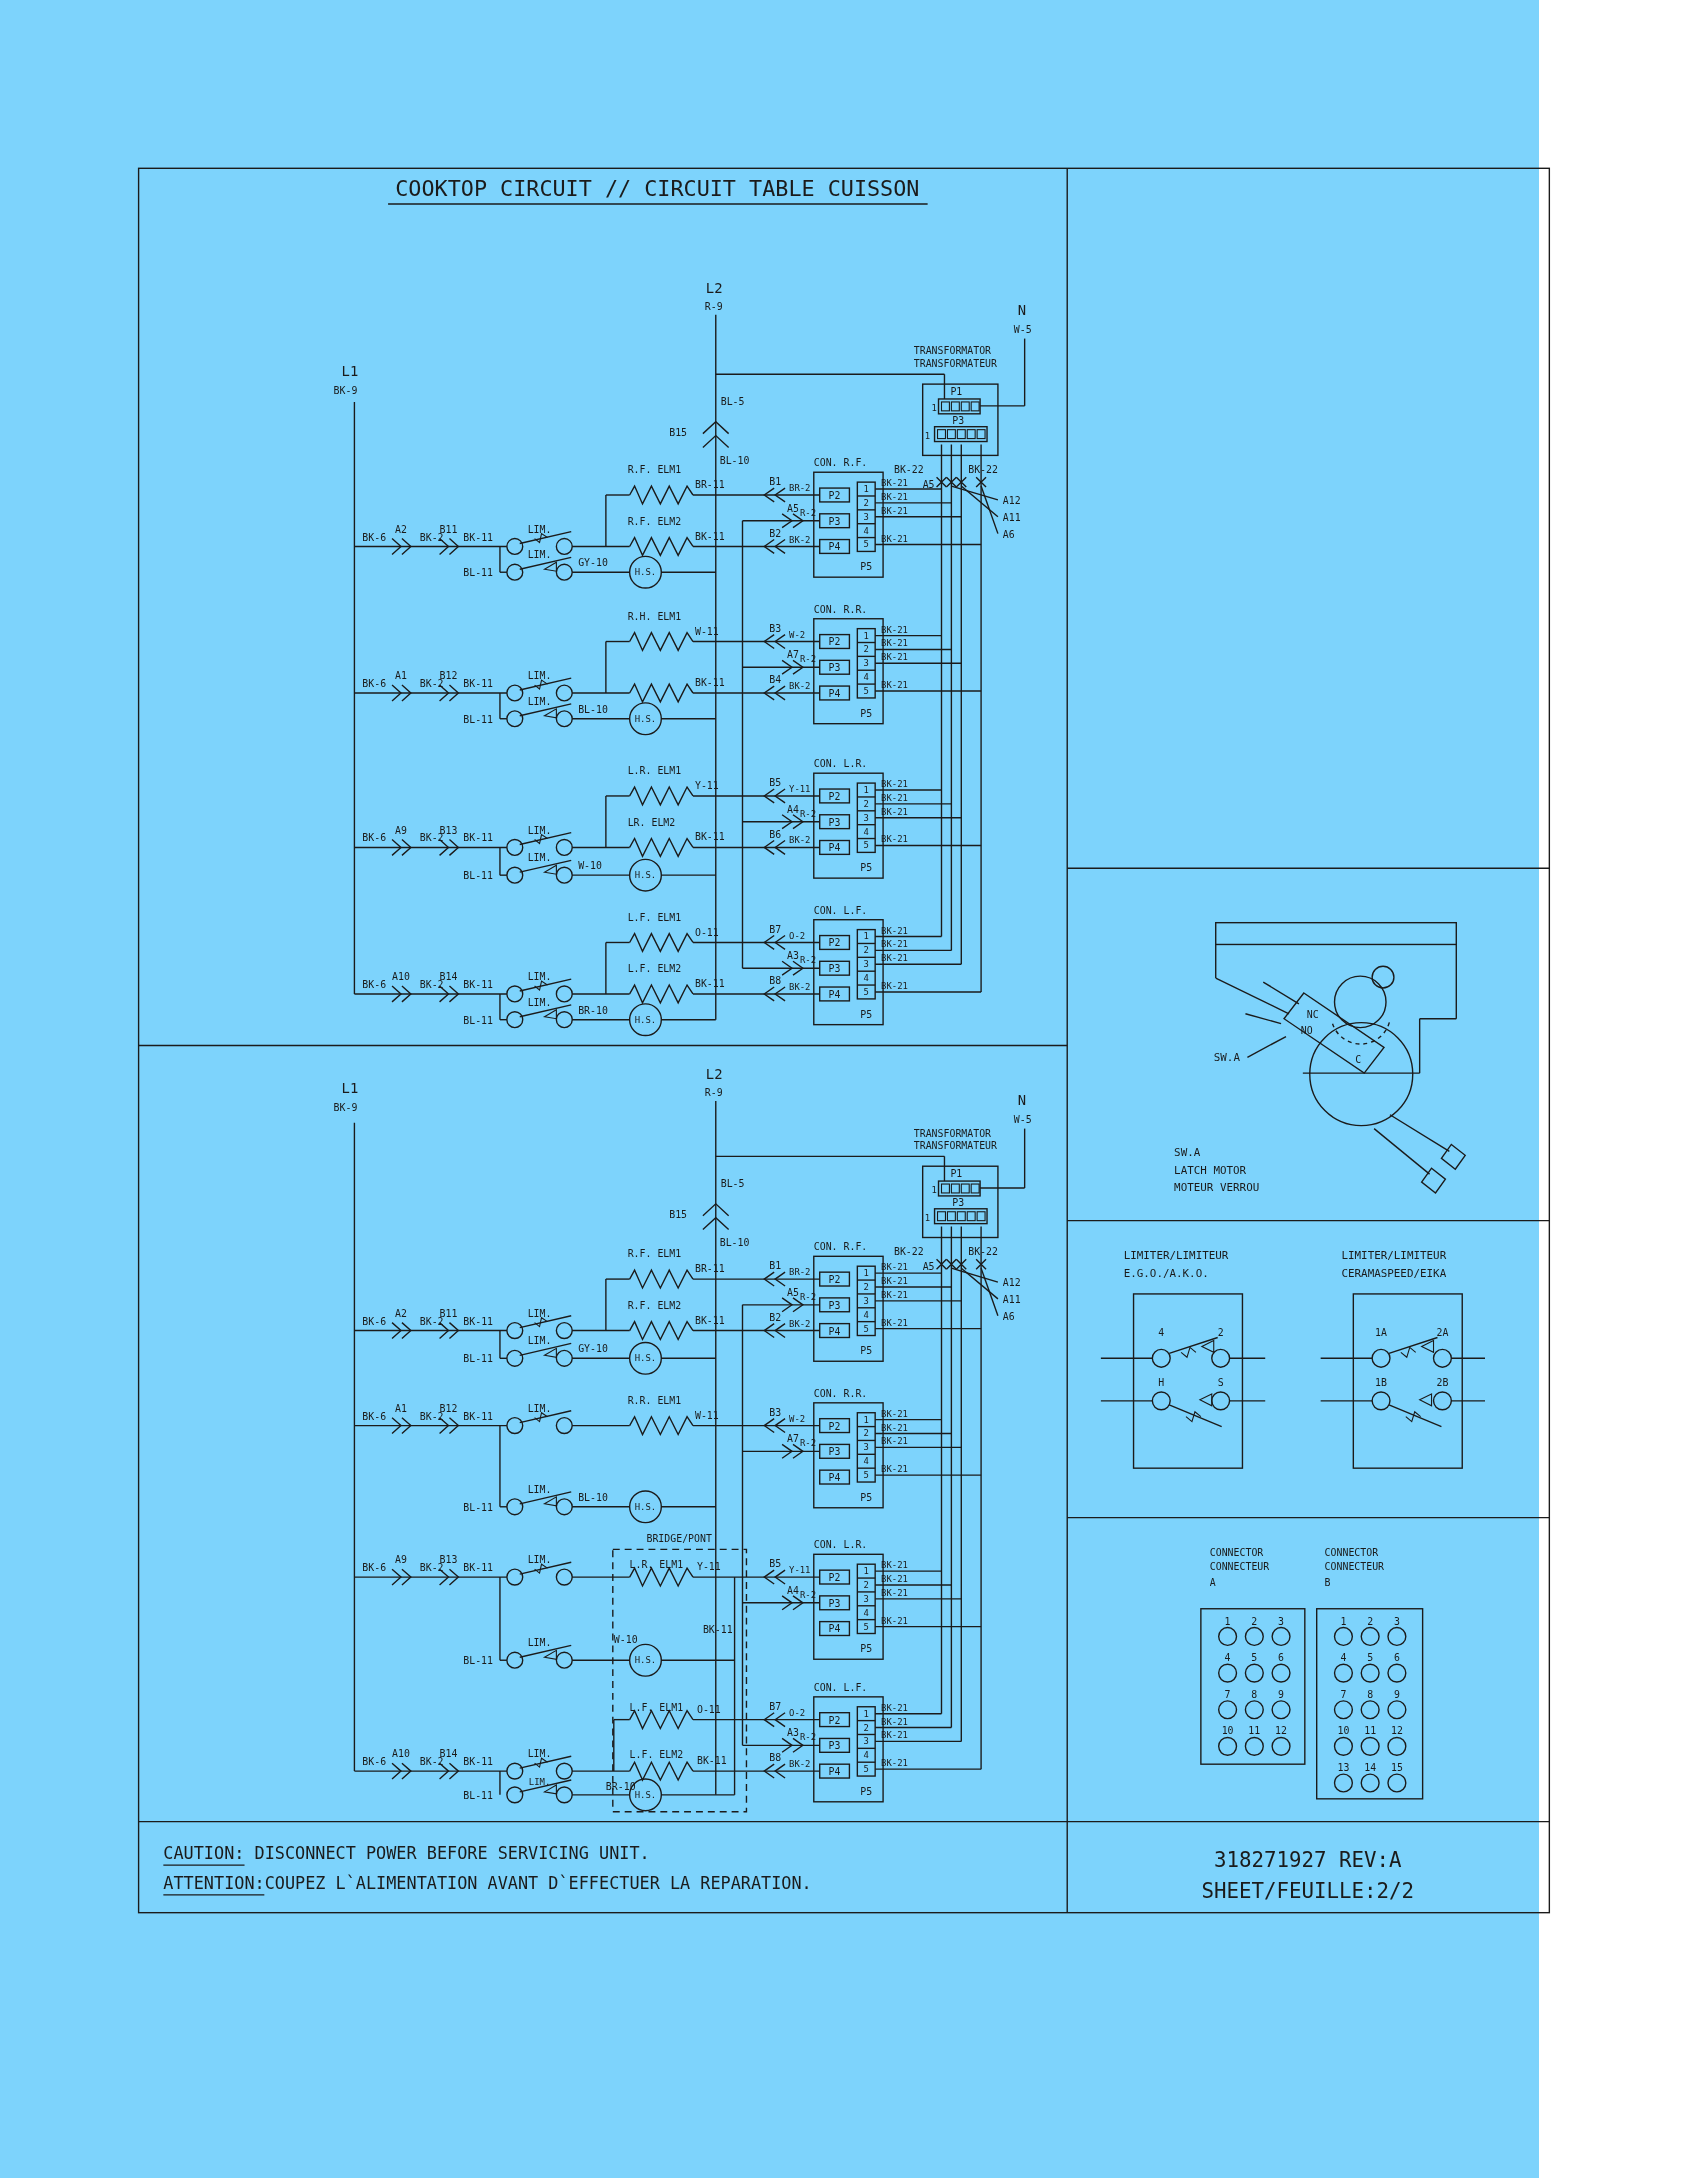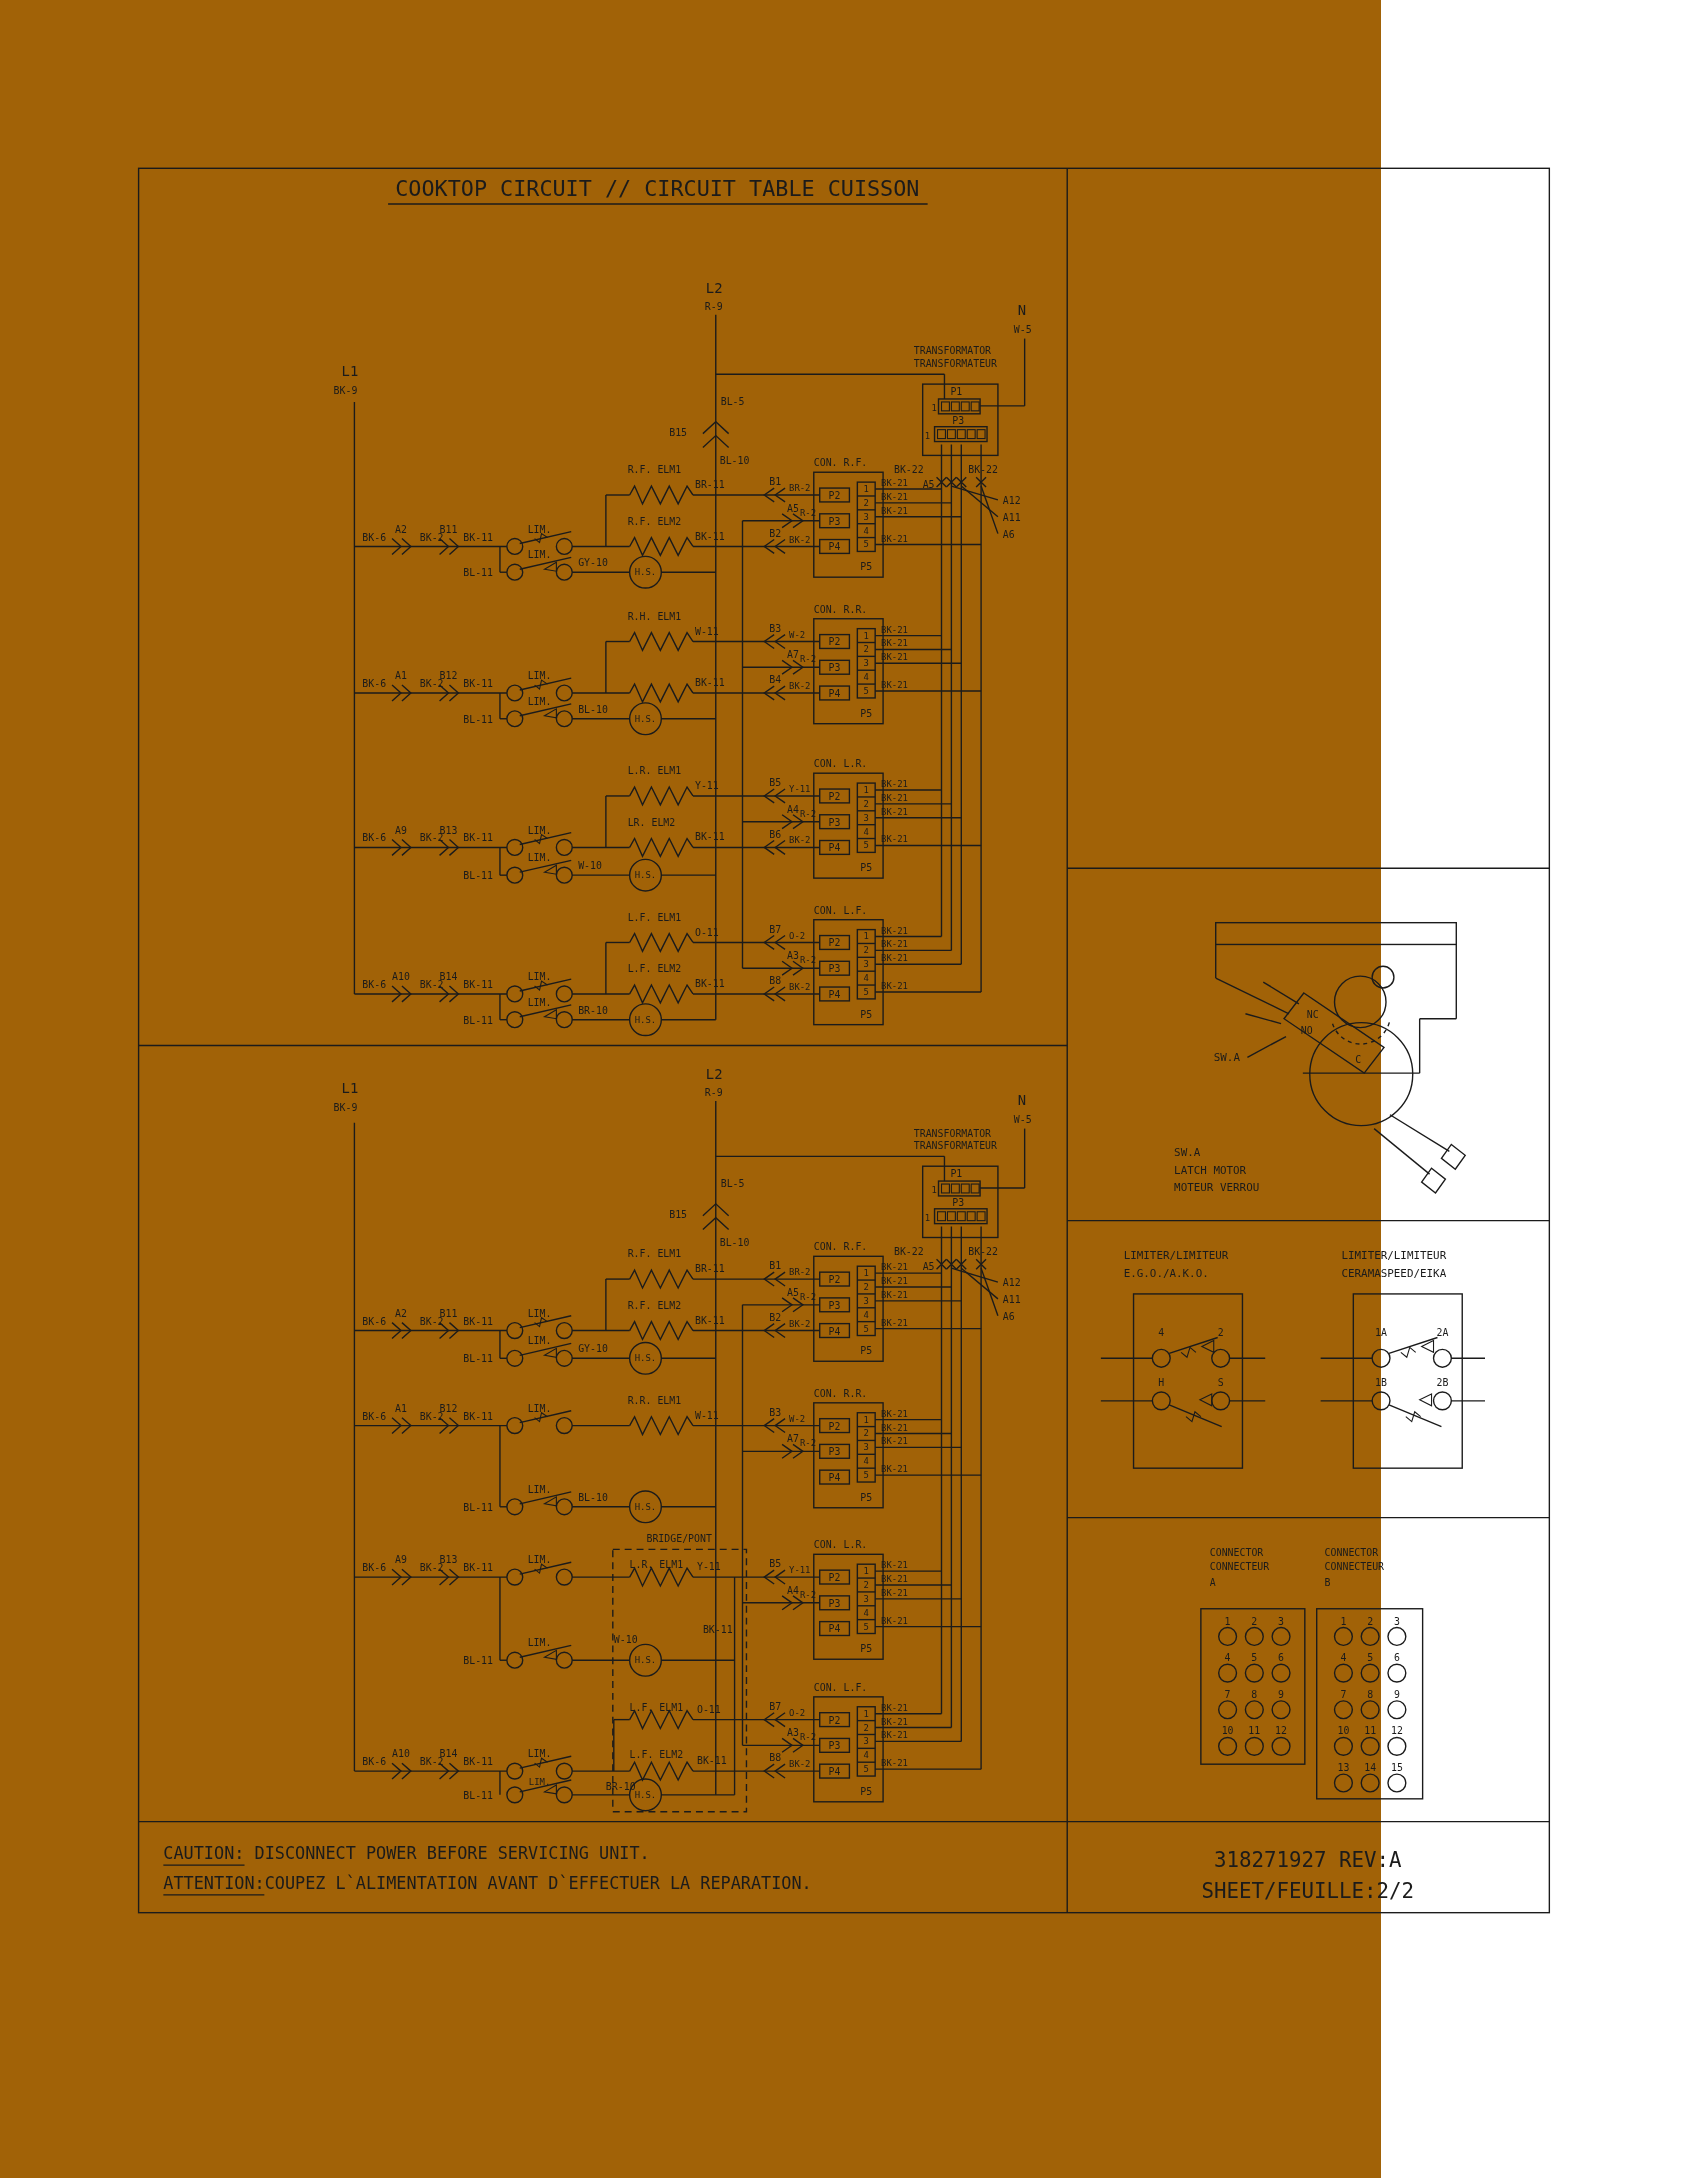--- a/index.html
+++ b/index.html
@@ -1,16 +1,16 @@
 <!DOCTYPE html>
 <html><head>
 <meta charset="utf-8">
 <style>
   html,body{margin:0;padding:0;background:#ffffff;}
-  .page{width:1381px;height:2178px;position:relative;background:#a16207;}
+  .page{width:1539px;height:2178px;position:relative;background:#7dd3fc;}
   svg{position:absolute;left:0;top:0;}
   svg line, svg path, svg rect, svg circle, svg polygon{stroke:#1b1b1b;fill:none;stroke-width:1.4;}
   svg .thin{stroke-width:1.1;}
   svg .dash{stroke-dasharray:7 5;}
   svg .dash2{stroke-dasharray:4 4;}
   svg text{fill:#1b1b1b;stroke:none;font-family:"DejaVu Sans Mono",monospace;}
 </style>
 </head>
 <body>
 

